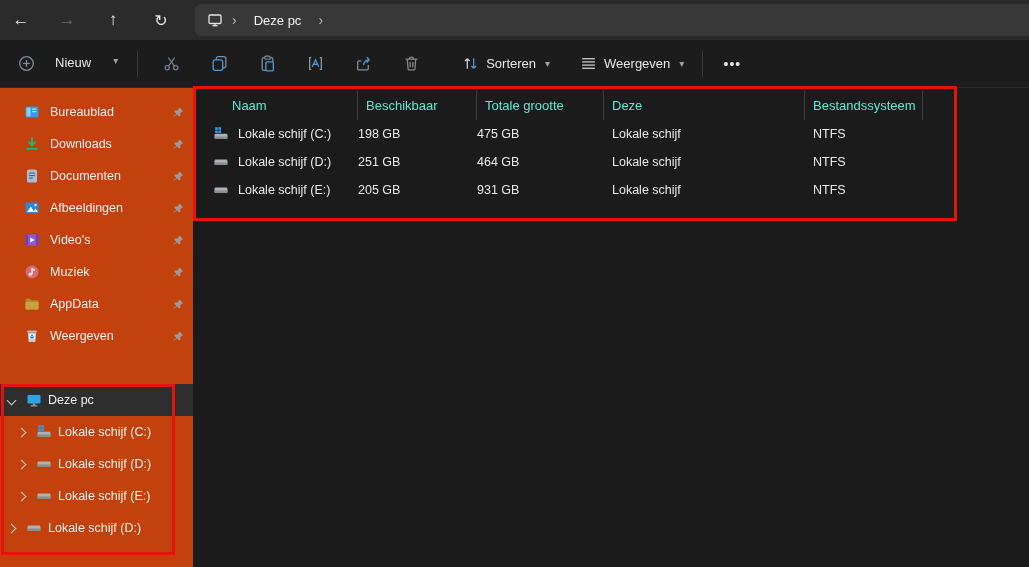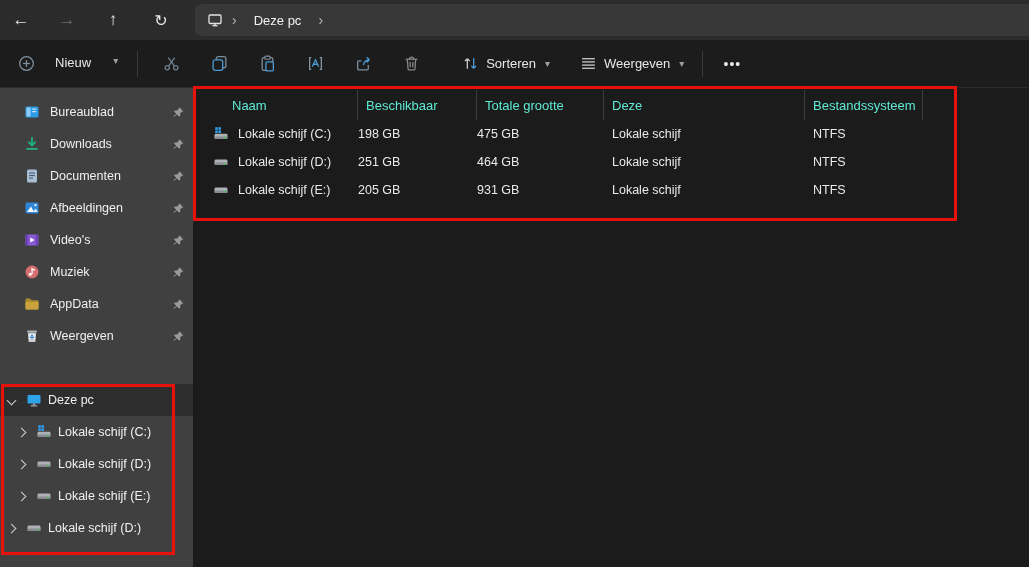--- a/index.html
+++ b/index.html
@@ -25,21 +25,21 @@
     border-radius:4px;font-size:13px;color:#e8e8e8;}
   .chevtxt{color:#9f9f9f;font-size:10px;margin-left:2px;}
   .tsep{width:1px;height:26px;background:#3a3a3a;margin:0 9px;}
   .iconbtn{width:40px;height:34px;margin:0 4px;display:flex;align-items:center;justify-content:center;border-radius:4px;}
   .labelbtn{display:flex;align-items:center;gap:7px;padding:7px 9px;border-radius:4px;
     font-size:13px;color:#e8e8e8;}
   .sortbtn{margin-left:18px;} .viewbtn{margin-left:12px;}
   .morebtn{margin-left:2px;width:36px;height:34px;display:flex;align-items:center;justify-content:center;
     border-radius:4px;color:#e8e8e8;font-size:14px;letter-spacing:1px;}
   
-  .sidebar{position:absolute;top:88px;left:0;width:193px;bottom:0;background:#404040;font-size:12.5px;}
+  .sidebar{position:absolute;top:88px;left:0;width:193px;bottom:0;background:#c2410c;font-size:12.5px;}
   .pinned{position:absolute;top:8px;left:0;right:0;}
   .side-item{height:32px;display:flex;align-items:center;padding-left:24px;gap:10px;border-radius:4px;}
   .side-item .lbl{flex:1;color:#f0f0f0;}
   .pin{margin-right:9px;flex:0 0 auto;}
   .tree{position:absolute;top:296px;left:0;right:0;}
   .tree-item{height:32px;display:flex;align-items:center;color:#f0f0f0;}
   .tree-item.selected{background:#2e2e2e;}
   .chevbox{width:14px;height:14px;display:flex;align-items:center;justify-content:center;flex:0 0 auto;}
   .chev{width:6px;height:6px;border-right:1.5px solid #cfcfcf;border-bottom:1.5px solid #cfcfcf;display:inline-block;}
   .chev.right{transform:rotate(-45deg);}

